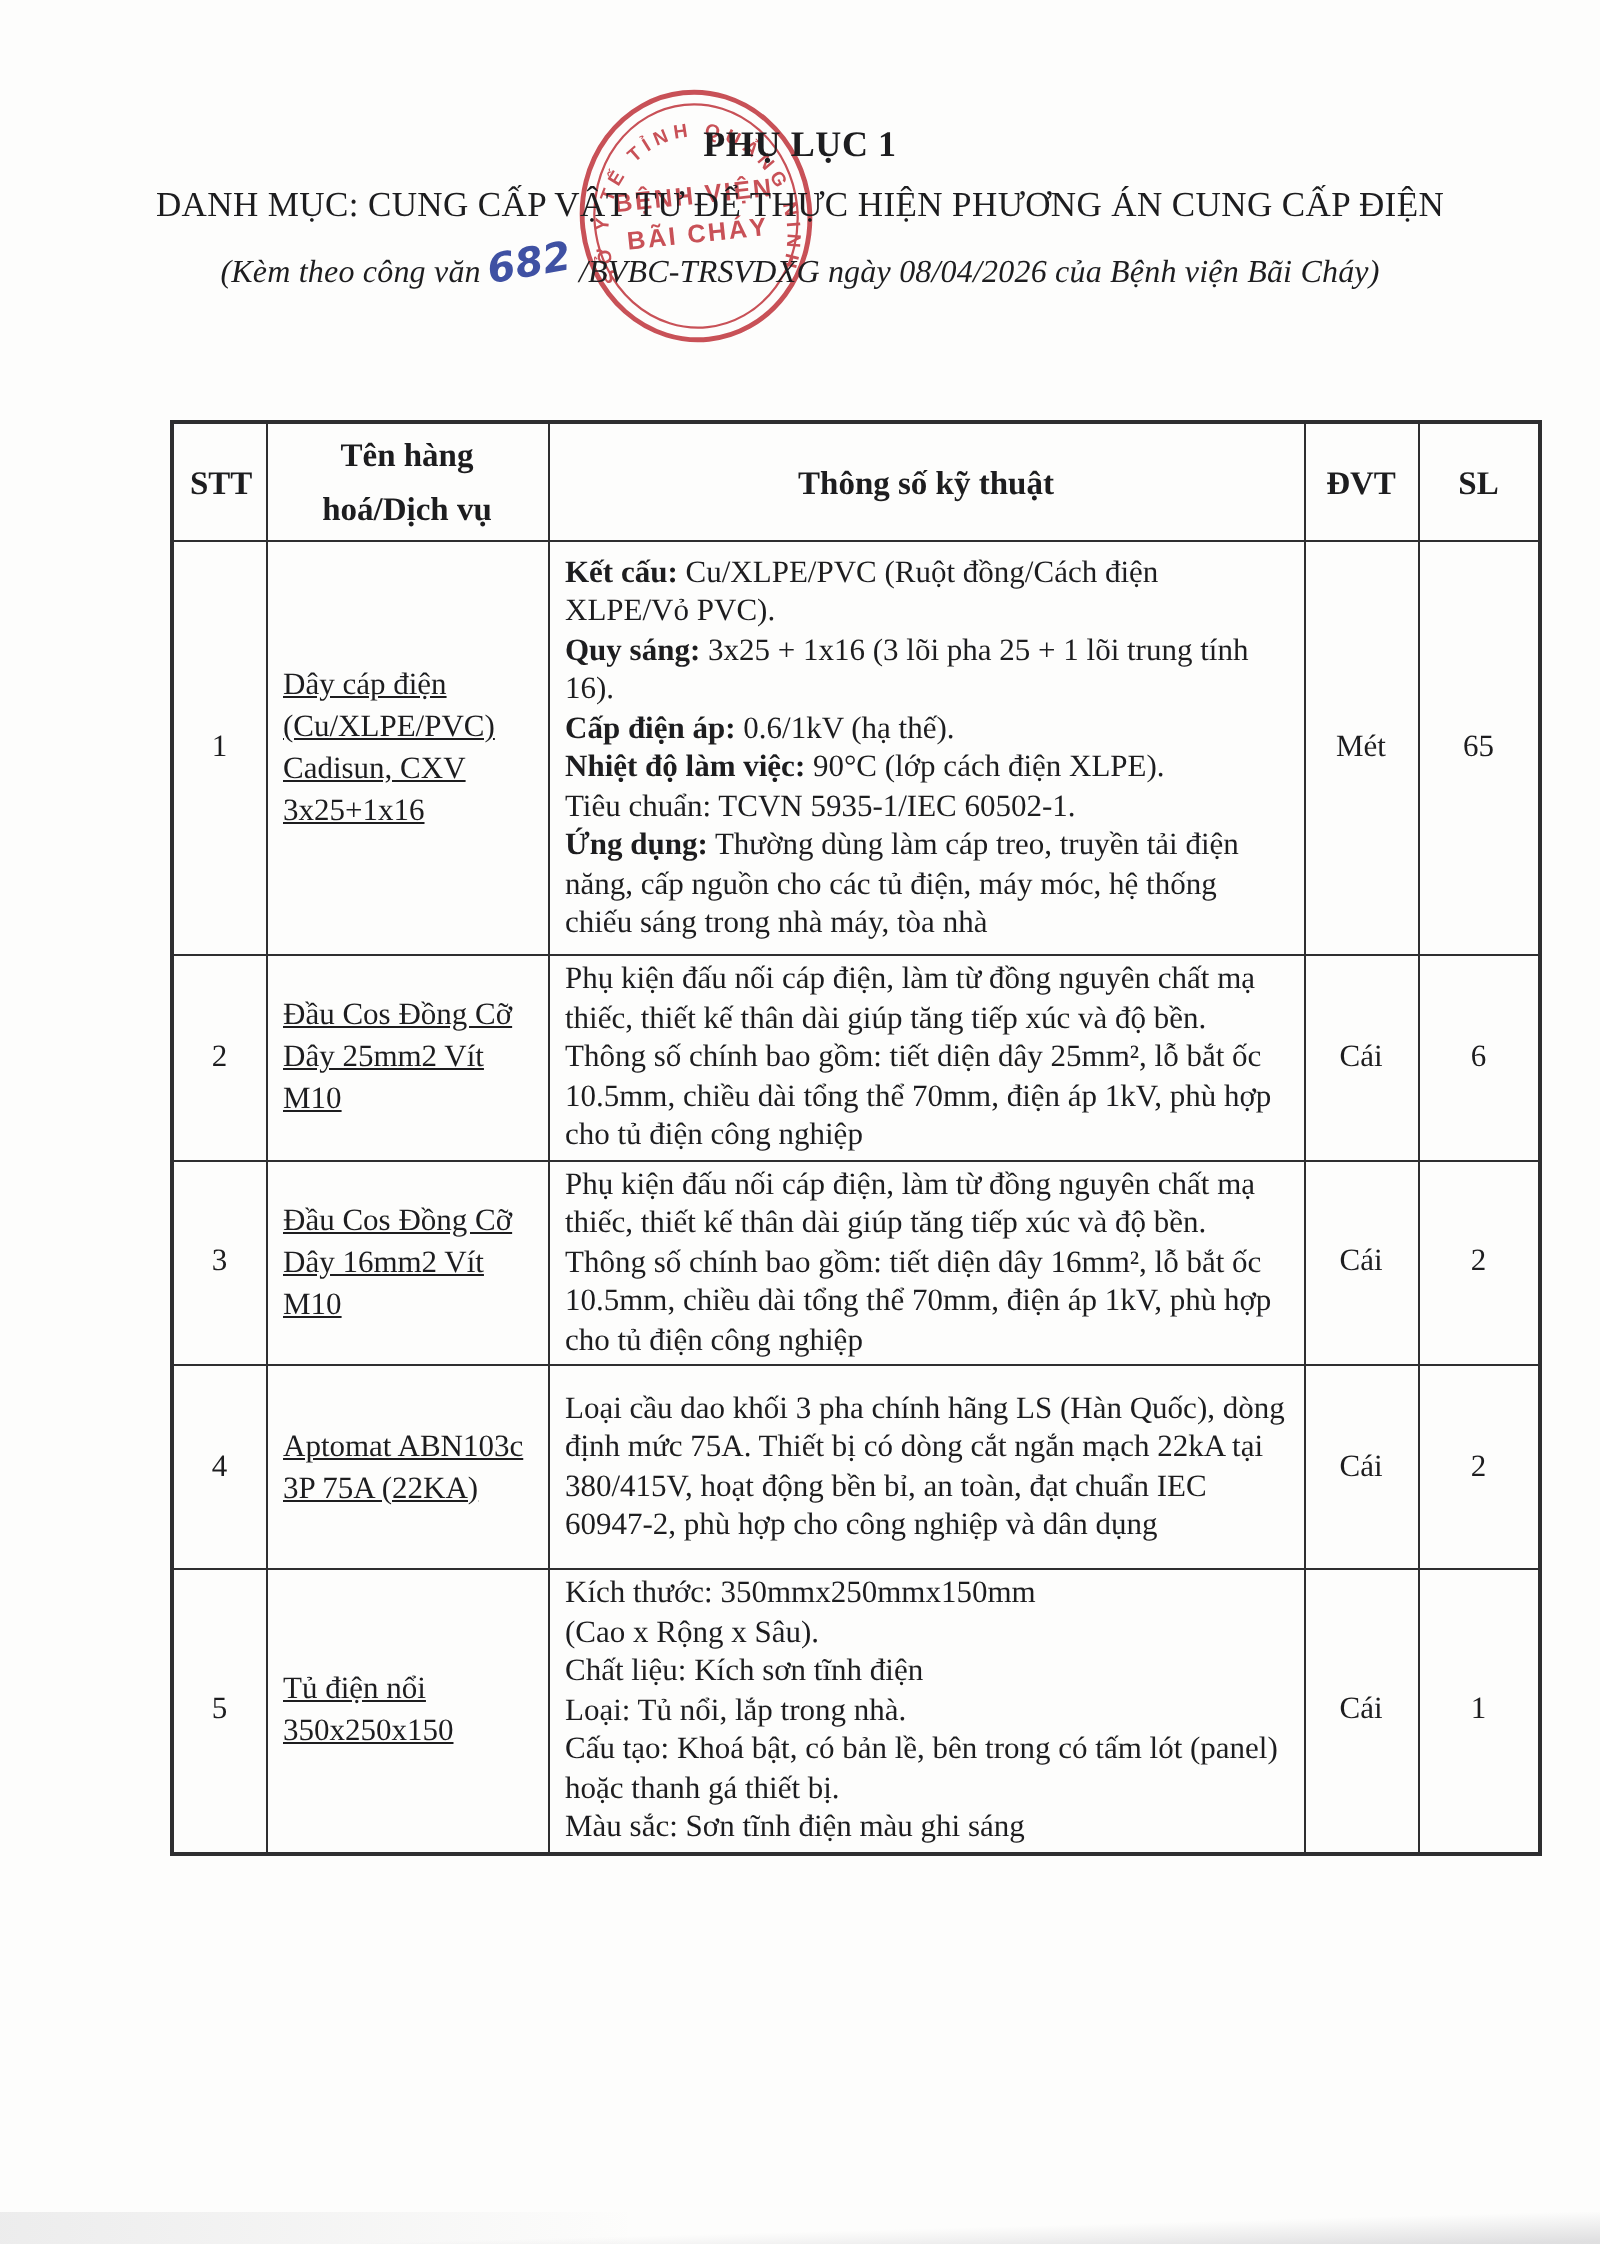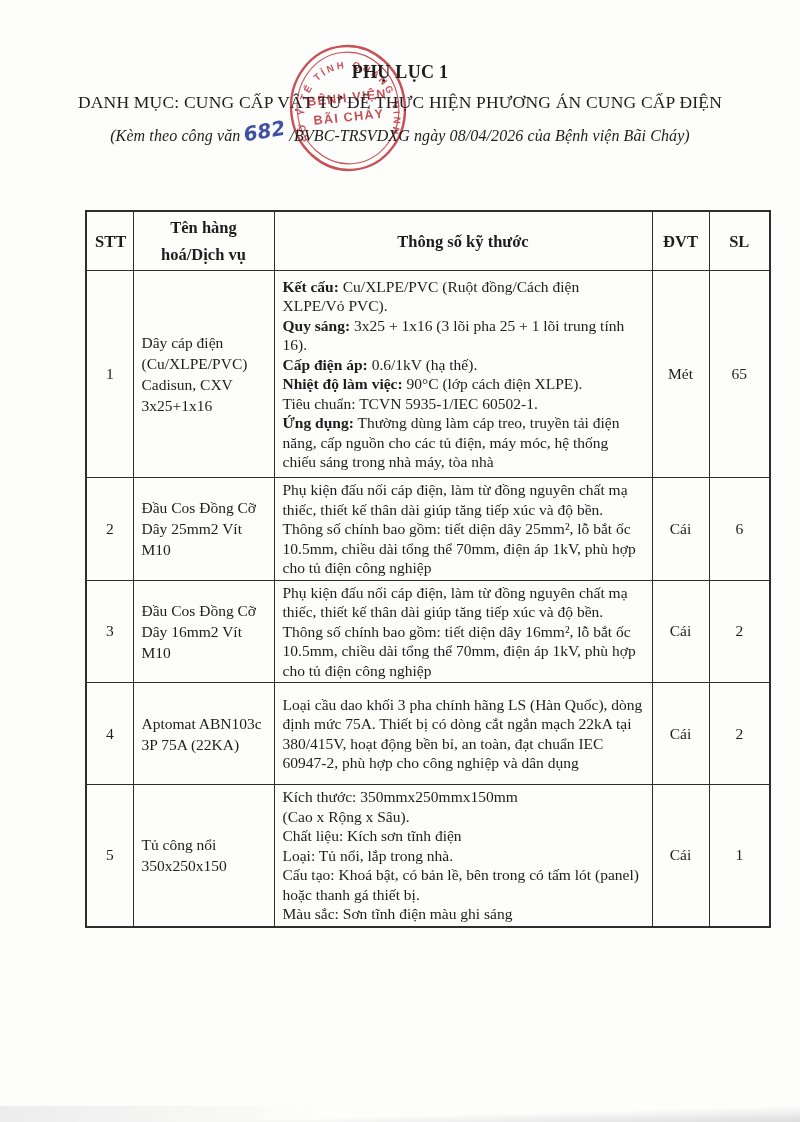--- a/index.html
+++ b/index.html
@@ -70,21 +70,21 @@
     border:1.4px solid #2e2e30;
     padding:2px 8px;
     vertical-align:middle;
   }
   table.items{border:2px solid #2e2e30;}
   th{font-weight:bold;font-size:16.5px;line-height:27px;padding:4px 6px;}
   tr.hrow{height:58px;}
   tr.r1{height:207px;} tr.r2{height:102px;} tr.r3{height:101px;}
   tr.r4{height:102px;} tr.r5{height:137px;}
   td.c-stt,td.c-unit,td.c-qty{text-align:center;}
-  td.c-name{text-align:left;padding-left:12px;line-height:21px;}
+  td.c-name{text-align:left;padding-left:12px;line-height:21px;text-decoration:underline;}
   td.c-specs{vertical-align:top;text-align:left;line-height:19.5px;padding:2px 6px 2px 8px;}
   td.c-specs div{margin:0;font-family:Liberation Serif, serif;}
 
   
   .scan-smudge{
     position:absolute;left:0;right:0;bottom:0;height:16px;
     background:
       linear-gradient(178.5deg, rgba(0,0,0,0) 55%, rgba(105,105,115,.20) 96%),
       linear-gradient(to right, rgba(90,90,100,.10), rgba(90,90,100,0) 40%);
   }
@@ -122,21 +122,21 @@
       <col style="width:47px">
         <col style="width:141px">
         <col style="width:378px">
         <col style="width:57px">
         <col style="width:61px">
     </colgroup>
     <thead>
       <tr class="hrow">
         <th>STT</th>
         <th>Tên hàng hoá/Dịch vụ</th>
-        <th>Thông số kỹ thước</th>
+        <th>Thông số kỹ thuật</th>
         <th>ĐVT</th>
         <th>SL</th>
       </tr>
     </thead>
     <tbody id="tbody">
         <tr class="r1">
           <td class="c-stt">1</td>
           <td class="c-name">Dây cáp điện (Cu/XLPE/PVC) Cadisun, CXV 3x25+1x16</td>
           <td class="c-specs">
             <div><b>Kết cấu:</b> Cu/XLPE/PVC (Ruột đồng/Cách điện XLPE/Vỏ PVC).</div>
@@ -171,21 +171,21 @@
           <td class="c-stt">4</td>
           <td class="c-name">Aptomat ABN103c 3P 75A (22KA)</td>
           <td class="c-specs">
             <div>Loại cầu dao khối 3 pha chính hãng LS (Hàn Quốc), dòng định mức 75A. Thiết bị có dòng cắt ngắn mạch 22kA tại 380/415V, hoạt động bền bỉ, an toàn, đạt chuẩn IEC 60947-2, phù hợp cho công nghiệp và dân dụng</div>
           </td>
           <td class="c-unit">Cái</td>
           <td class="c-qty">2</td>
         </tr>
         <tr class="r5">
           <td class="c-stt">5</td>
-          <td class="c-name">Tủ công nổi 350x250x150</td>
+          <td class="c-name">Tủ điện nổi 350x250x150</td>
           <td class="c-specs">
             <div>Kích thước: 350mmx250mmx150mm</div>
             <div>(Cao x Rộng x Sâu).</div>
             <div>Chất liệu: Kích sơn tĩnh điện</div>
             <div>Loại: Tủ nổi, lắp trong nhà.</div>
             <div>Cấu tạo: Khoá bật, có bản lề, bên trong có tấm lót (panel) hoặc thanh gá thiết bị.</div>
             <div>Màu sắc: Sơn tĩnh điện màu ghi sáng</div>
           </td>
           <td class="c-unit">Cái</td>
           <td class="c-qty">1</td>

